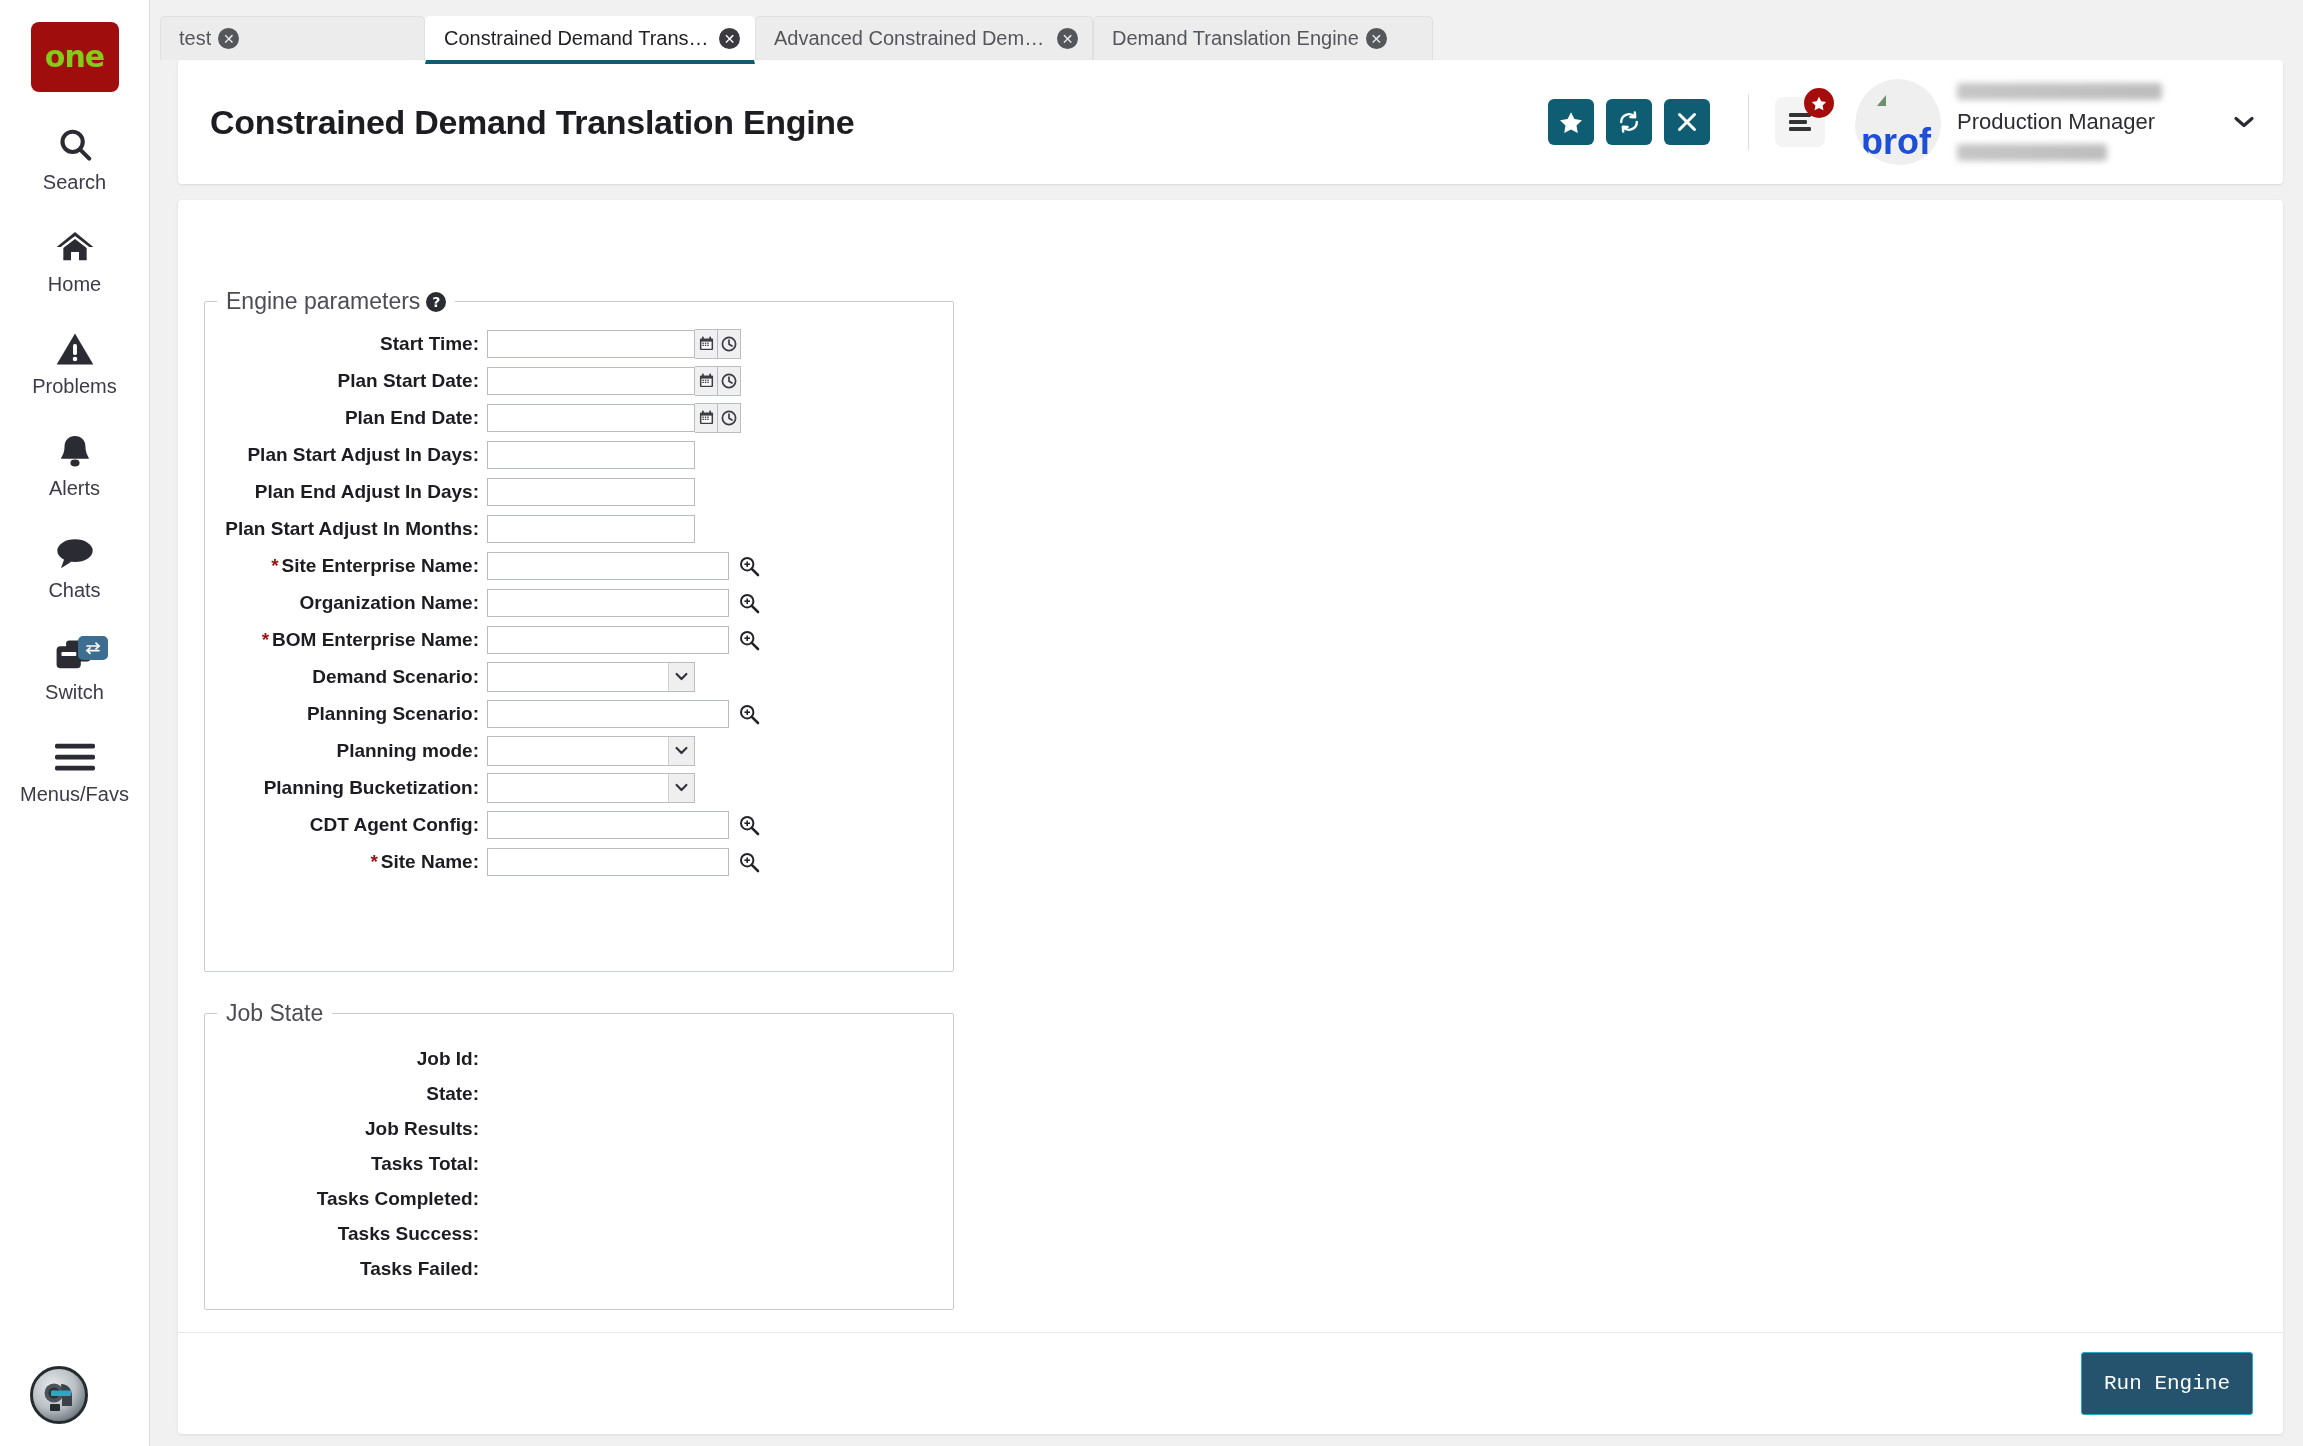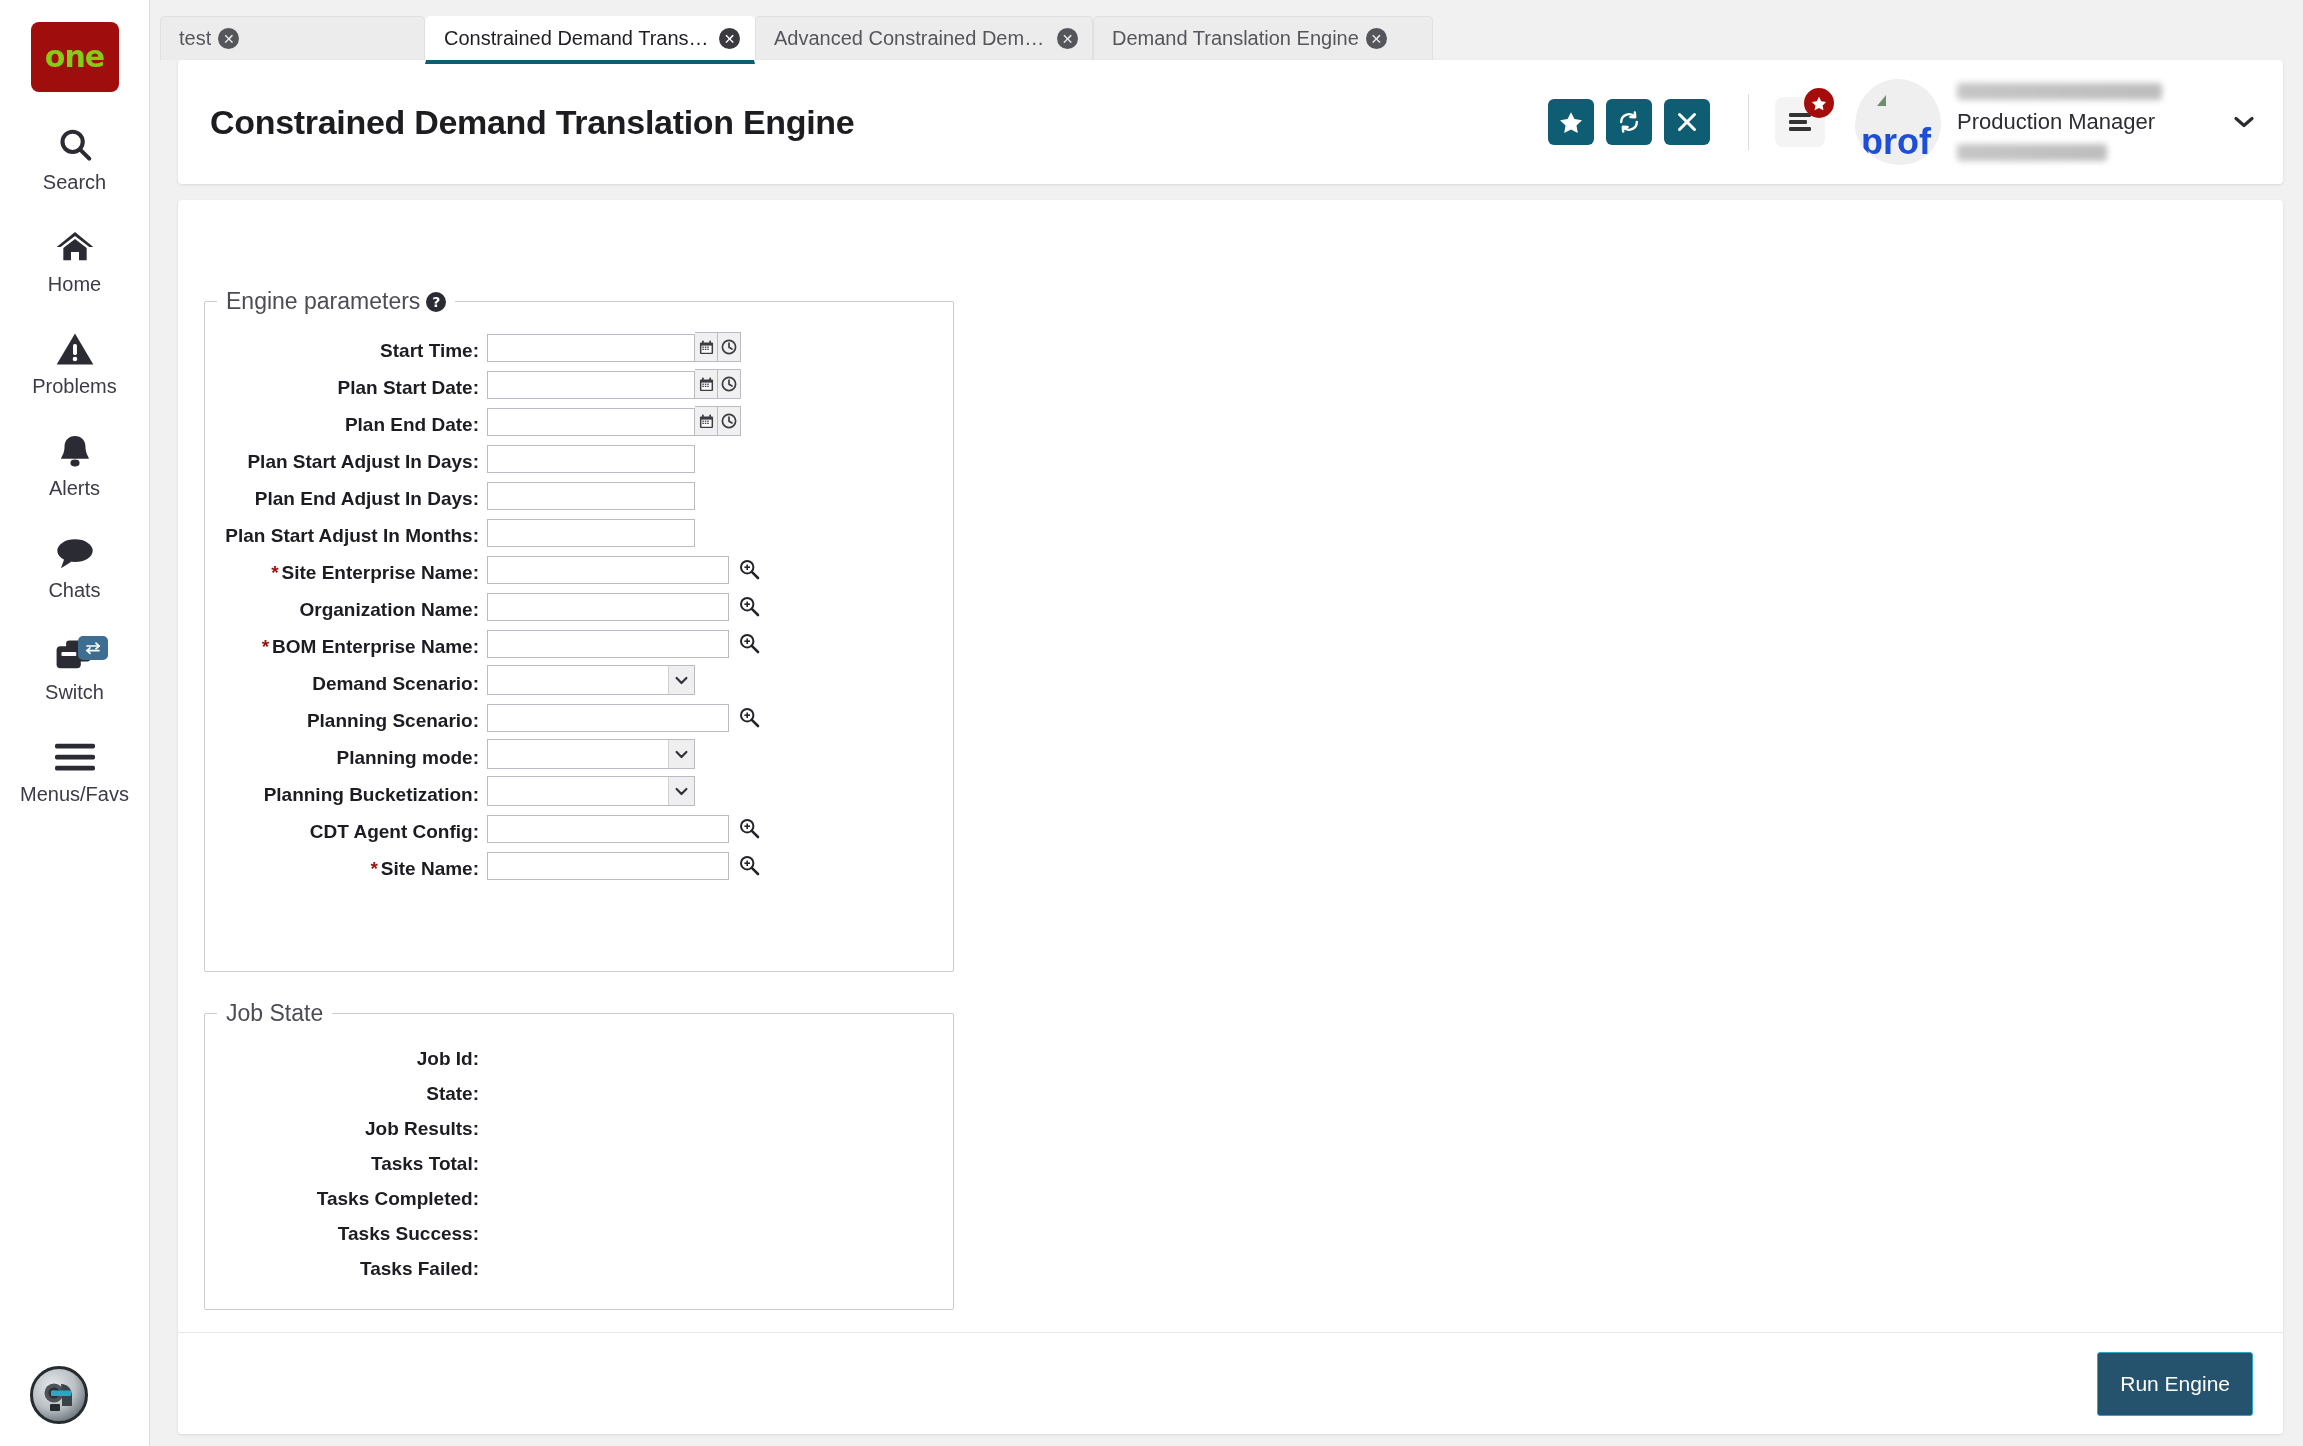--- a/index.html
+++ b/index.html
@@ -157,21 +157,21 @@
   .legend-help {
     display: inline-flex; align-items: center; justify-content: center;
     width: 20px; height: 20px; border-radius: 50%;
     background: #2b2b33; color: #fff; font-size: 14px; font-weight: bold;
     margin-left: 6px; vertical-align: 2px; cursor: pointer;
     font-family: "DejaVu Sans", sans-serif;
   }
   #panel-engine { left: 204px; top: 288px; width: 750px; height: 684px; }
   #panel-jobstate { left: 204px; top: 1000px; width: 750px; height: 310px; }
 
-  .frow { display: flex; align-items: flex-end; height: 37px; }
+  .frow { display: flex; align-items: center; height: 37px; }
   .flabel {
     width: 282px; text-align: right; padding-right: 8px;
     font-size: 19px; font-weight: bold; color: #1c1c22;
     white-space: nowrap;
   }
   .req { color: #9b1111; font-weight: bold; margin-right: 3px; }
   .ftxt {
     height: 28px; border: 1px solid #b9bcc2; background: #fff;
     outline: none; font-size: 17px; padding: 0 5px;
     font-family: "Liberation Sans", sans-serif; color: #222;
@@ -219,21 +219,21 @@
   #footer-bar {
     position: absolute; left: 178px; top: 1332px;
     width: 2105px; height: 102px; background: #fff;
     border-top: 1px solid #e9e9e9; border-radius: 0 0 4px 4px;
     display: flex; align-items: center; justify-content: flex-end;
     padding-right: 30px;
   }
   #run-engine-btn {
     background: #25536e; color: #fff; border: 1px solid #2aa8c4;
     border-radius: 3px; font-size: 21px; padding: 19px 22px;
-    cursor: pointer; font-family: Liberation Sans, sans-serif;
+    cursor: pointer; font-family: Liberation Mono, monospace;
   }
 </style>
 </head>
 <body>
 
 <div id="left-rail">
 
   <div id="brand-logo">
     <span>one</span>
   </div>

